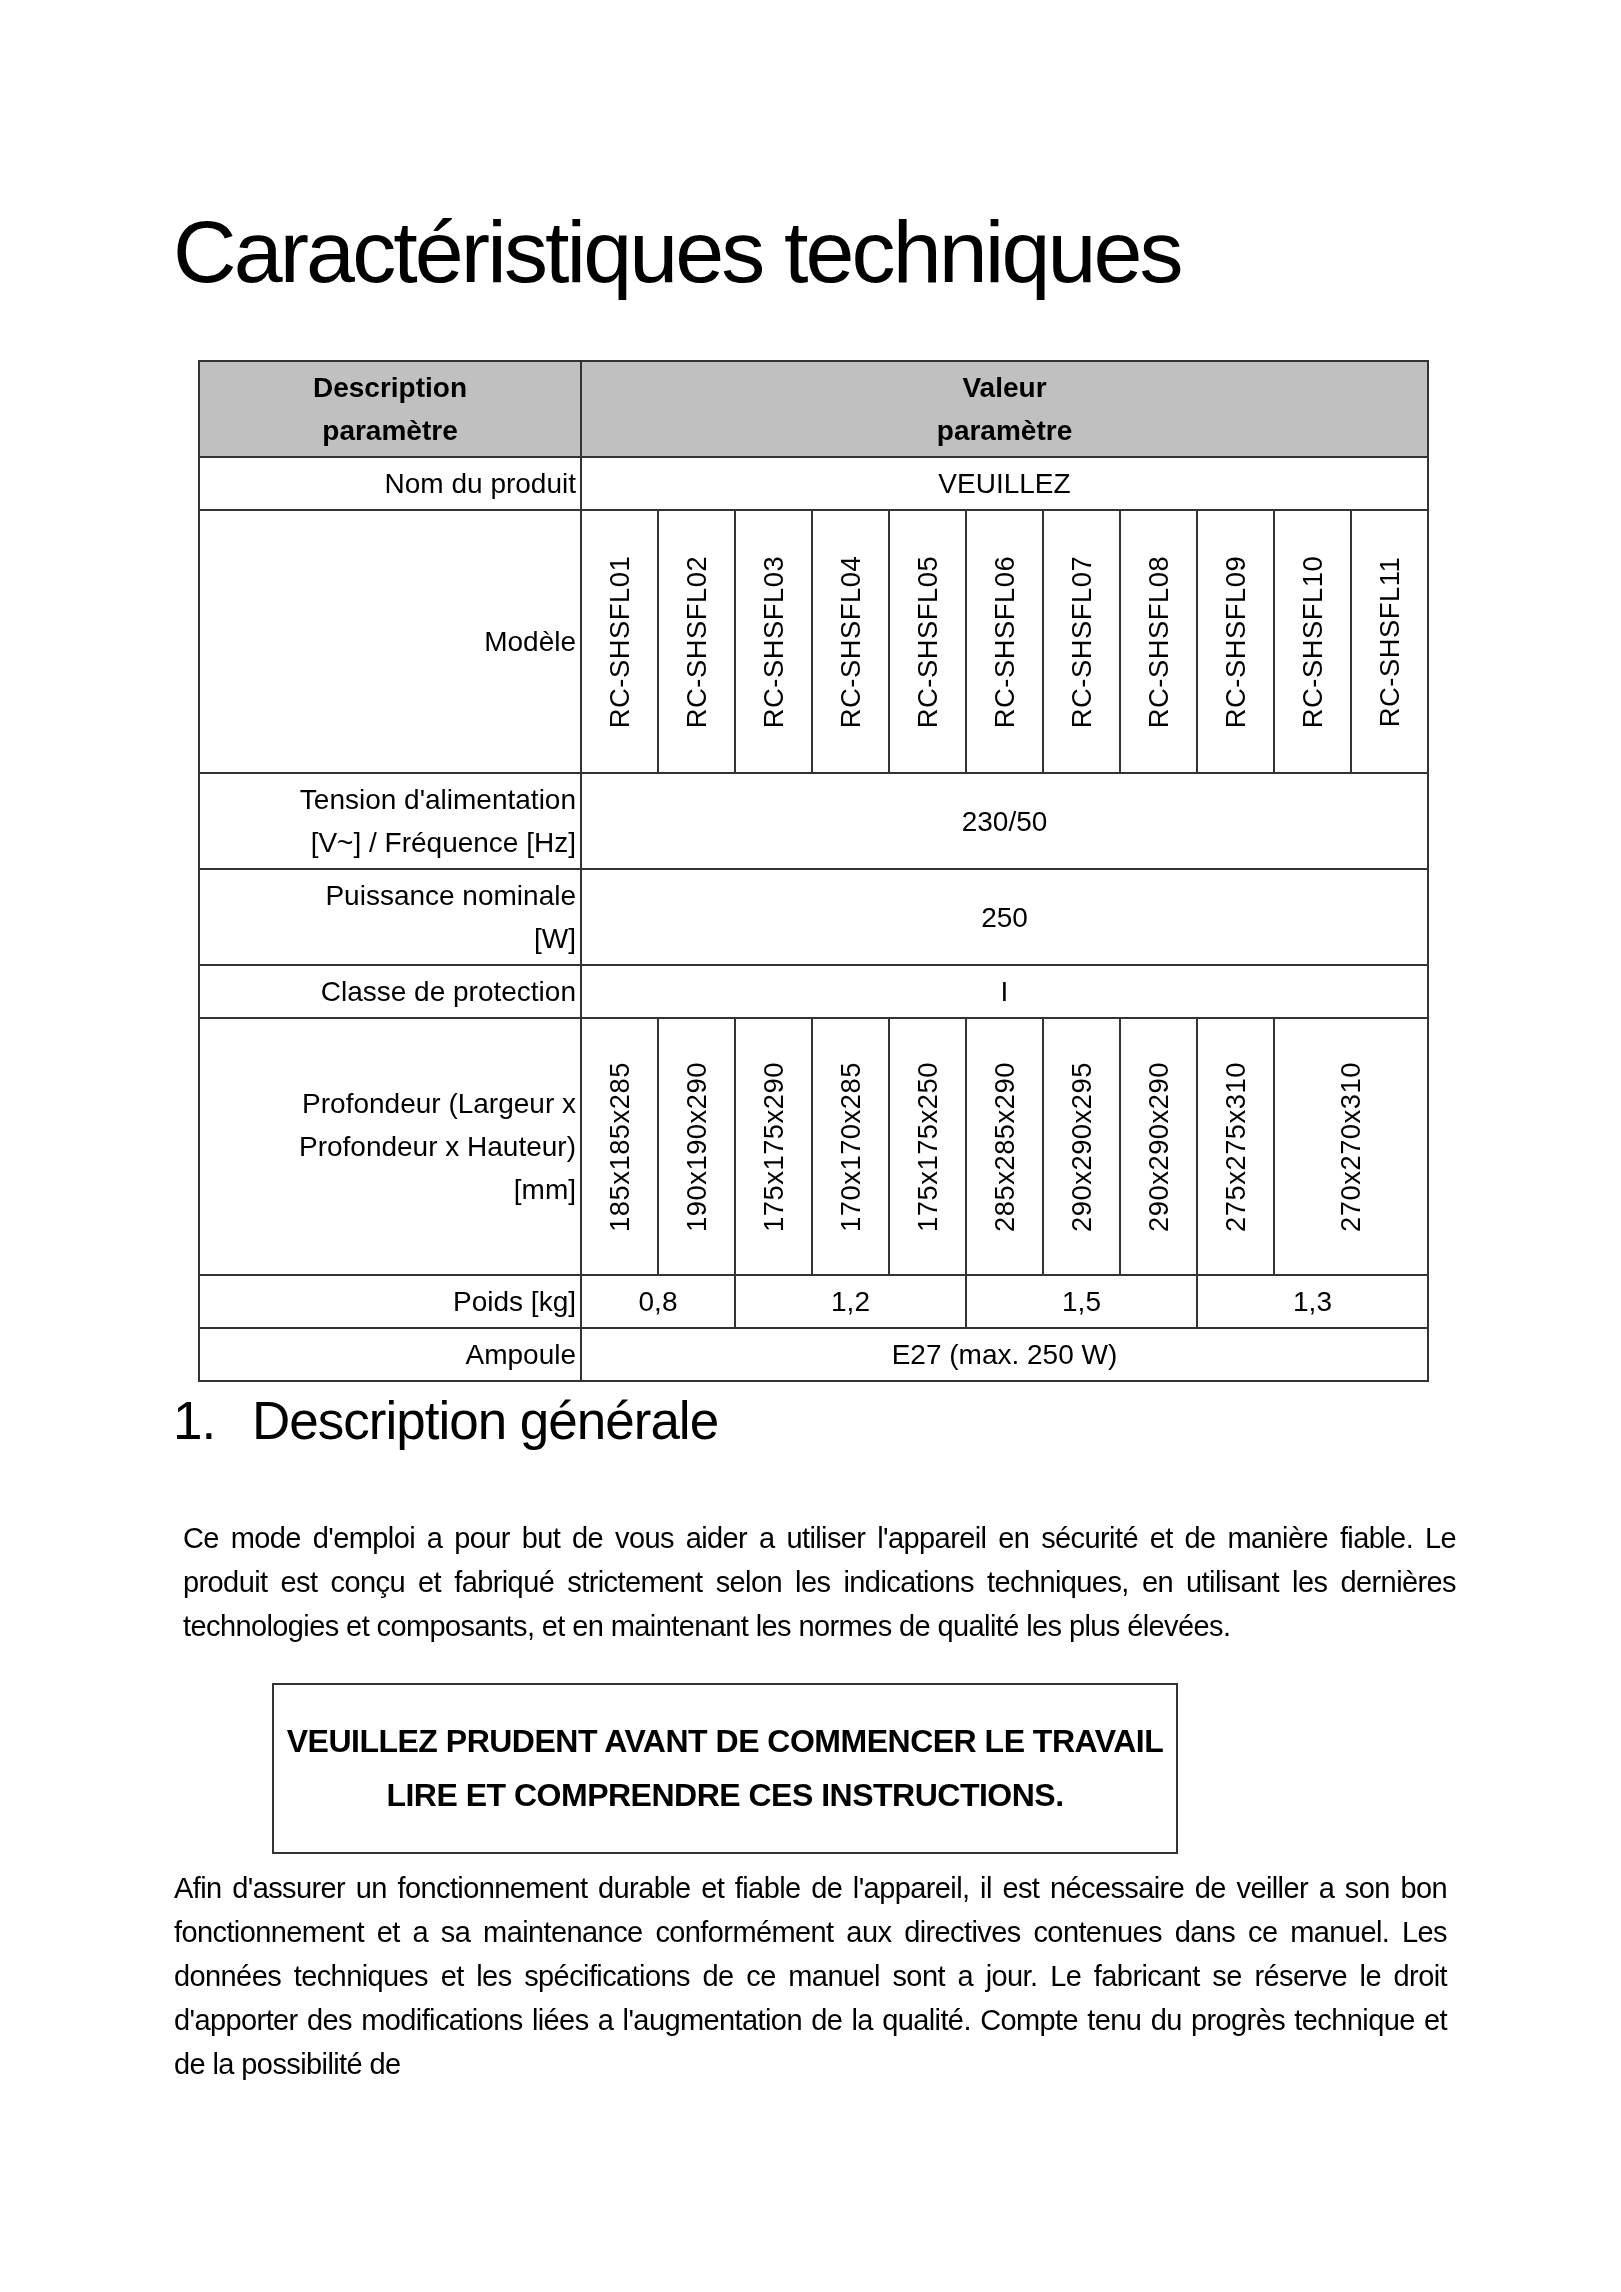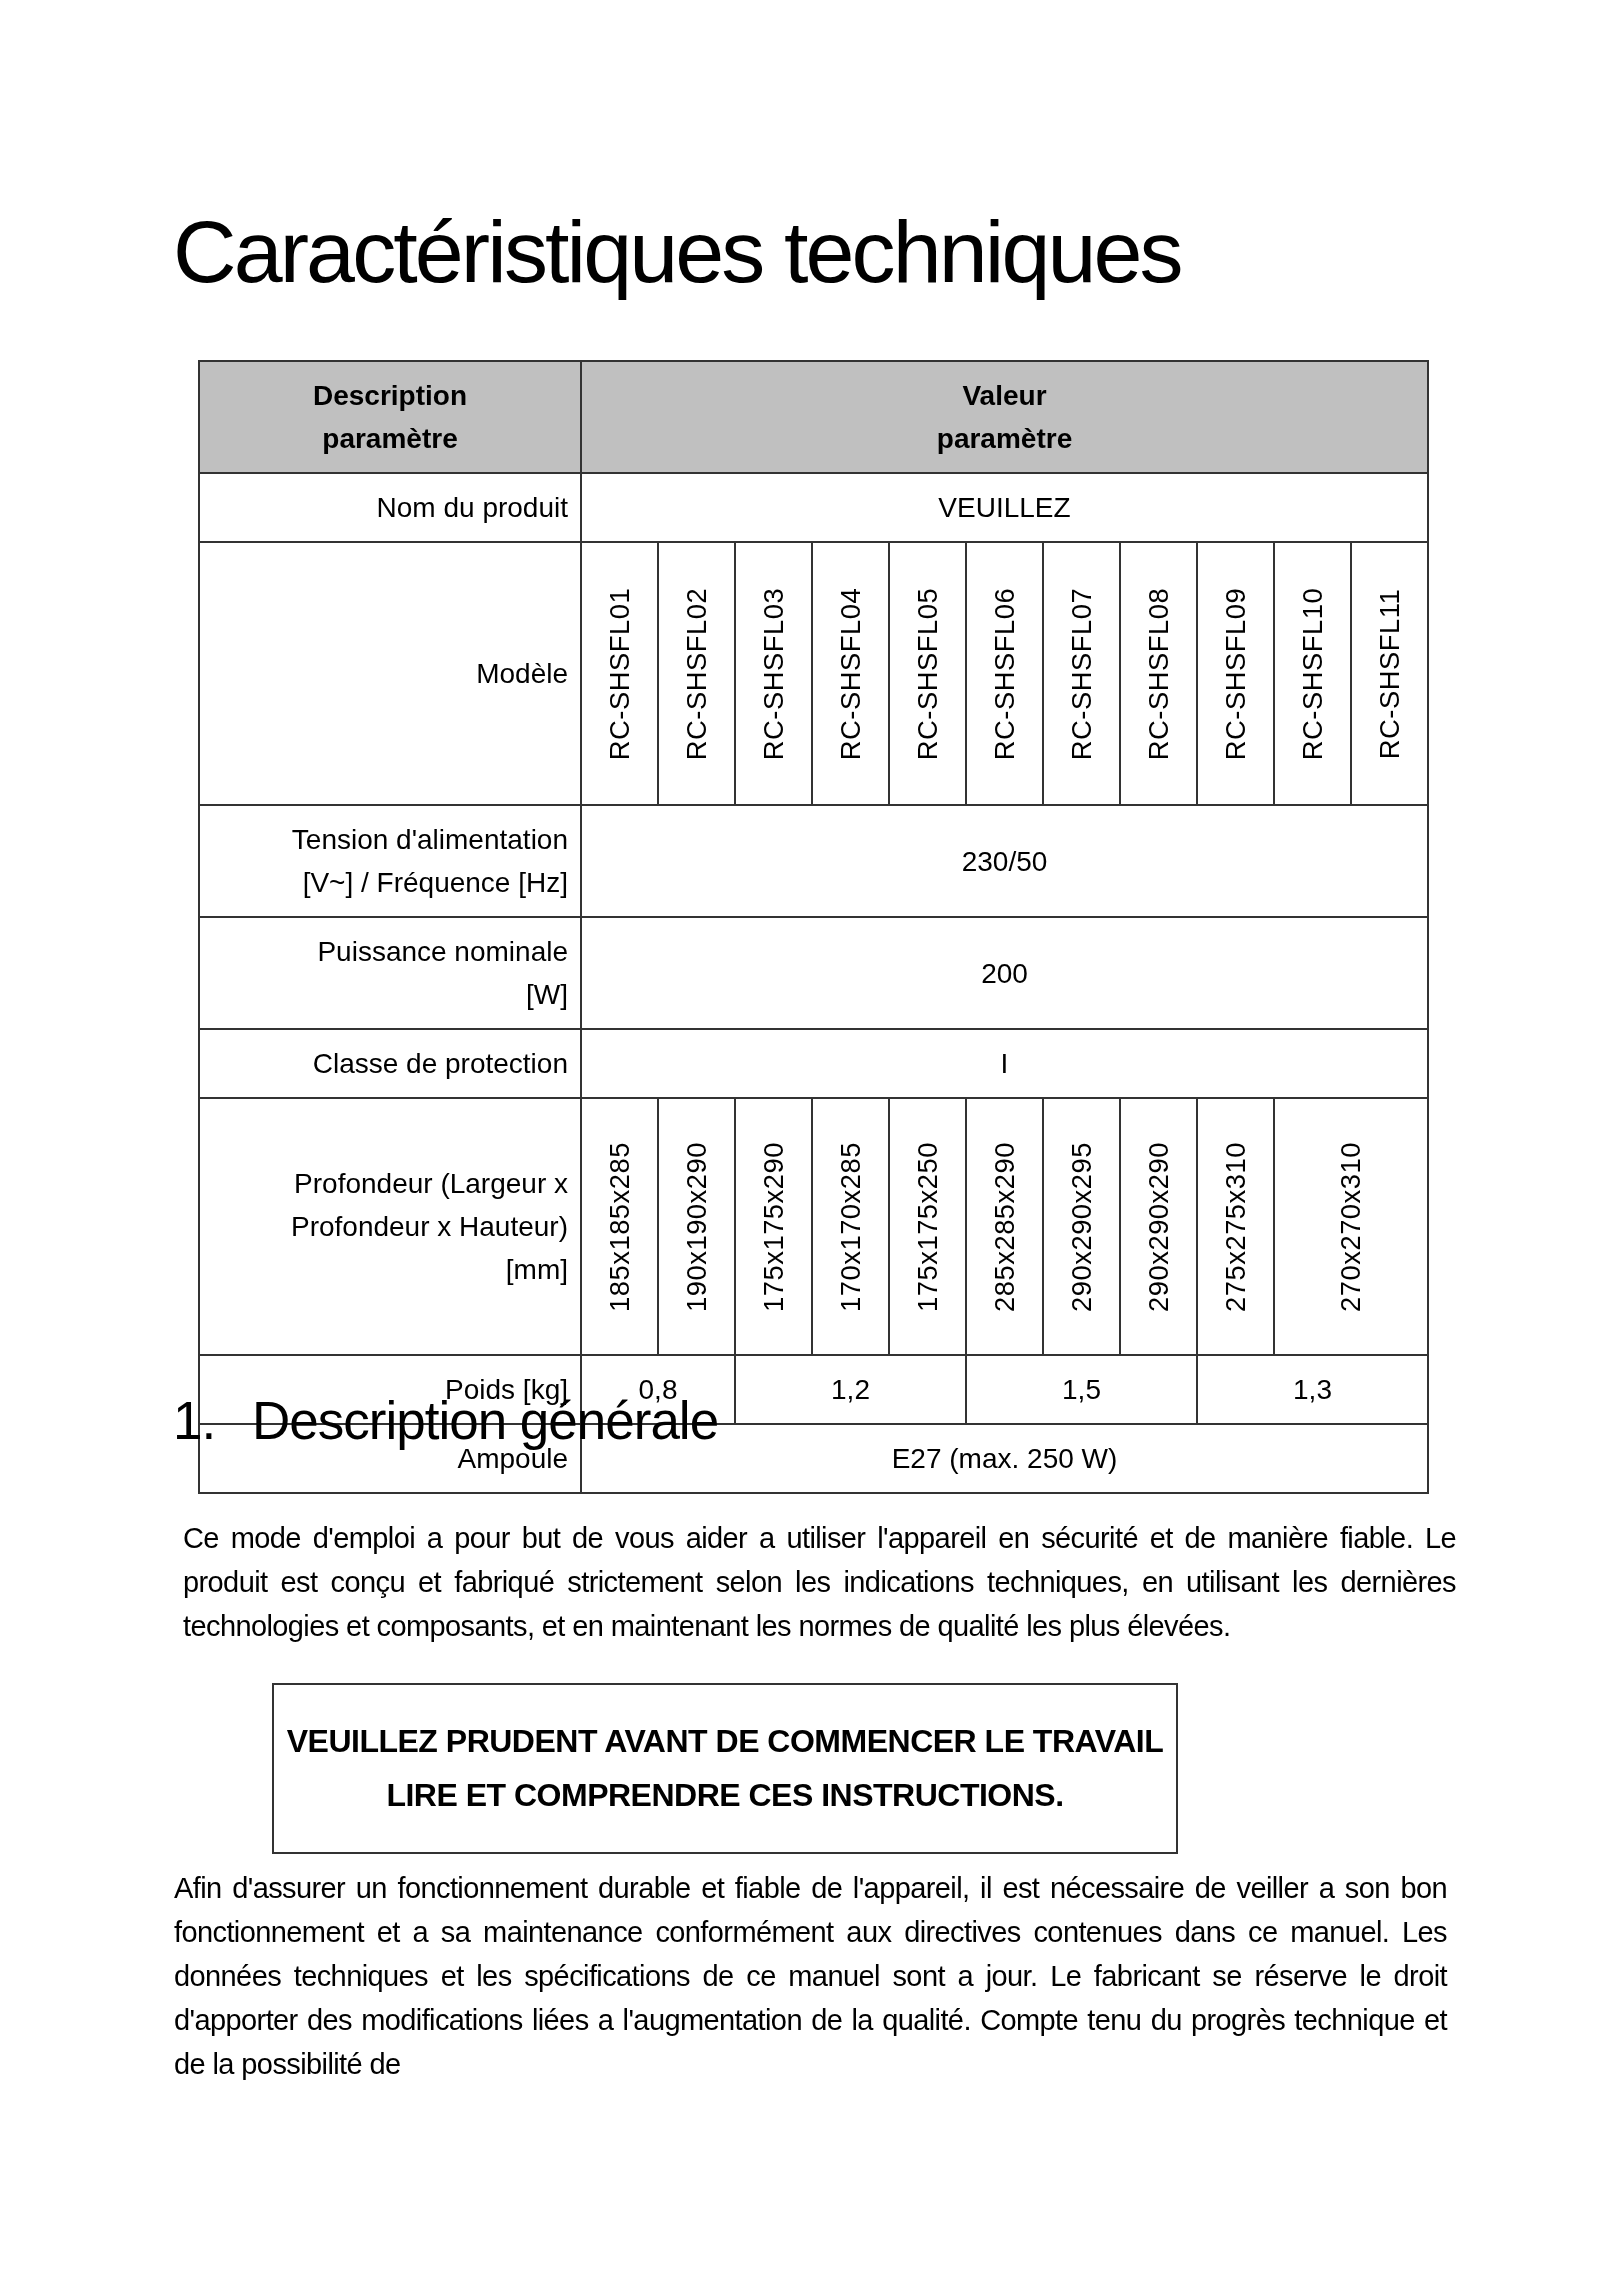--- a/index.html
+++ b/index.html
@@ -1,21 +1,21 @@
 <!DOCTYPE html>
 <html><head>
 <meta charset="utf-8">
 <style>
   html, body { margin: 0; padding: 0; background: #ffffff; }
   body { width: 1621px; height: 2293px; position: relative; overflow: hidden;
          font-family: "Liberation Sans", sans-serif; color: #000; }
   .abs { position: absolute; }
   .title { left: 173px; top: 208px; font-size: 88px; letter-spacing: -2.9px; line-height: 1; white-space: nowrap; }
   table.spec { position: absolute; left: 198px; top: 360px; width: 1231px; border-collapse: collapse; table-layout: fixed; }
-  table.spec td, table.spec th { border: 2px solid #333; padding: 12px; font-size: 28px; font-weight: normal; vertical-align: middle; }
+  table.spec td, table.spec th { border: 2px solid #333; padding: 4px; font-size: 28px; font-weight: normal; vertical-align: middle; }
   table.spec th { background: #c0c0c0; font-weight: bold; text-align: center; line-height: 43px; }
   .lbl { padding-left: 18.6px !important; text-align: right; line-height: 43px; }
   .lbl-ind { padding-left: 22.5px !important; border-radius: 13px; }
   .val { text-align: center; line-height: 43px; }
   .vert { position: relative; }
   .vert span { position: absolute; left: 50%; top: 50%; transform: translate(-50%, -50%) rotate(-90deg); white-space: nowrap; font-size: 27.4px; letter-spacing: 0.5px; }
   .h1 { left: 173px; top: 1394px; font-size: 53px; line-height: 1; white-space: nowrap; letter-spacing: -1px; }
   .h1 .num { display: inline-block; width: 79px; }
   .para { position: absolute; left: 174px; width: 1273px; font-size: 29px; line-height: 44px; text-align: justify; letter-spacing: -0.6px; }
   .warn { position: absolute; left: 272px; top: 1683px; width: 906px; height: 171px; border: 2px solid #333; box-sizing: border-box;
@@ -87,21 +87,21 @@
       <div>Tension d'alimentation</div>
       <div>[V~] / Fréquence [Hz]</div>
     </td>
     <td colspan="11" class="val">230/50</td>
   </tr>
   <tr style="height:80px">
     <td class="lbl">
       <div>Puissance nominale</div>
       <div>[W]</div>
     </td>
-    <td colspan="11" class="val">200</td>
+    <td colspan="11" class="val">250</td>
   </tr>
   <tr style="height:47px">
     <td class="lbl">Classe de protection</td>
     <td colspan="11" class="val">I</td>
   </tr>
   <tr style="height:257px">
     <td class="lbl lbl-ind">
       <div>Profondeur (Largeur x</div>
       <div>Profondeur x Hauteur)</div>
       <div>[mm]</div>

